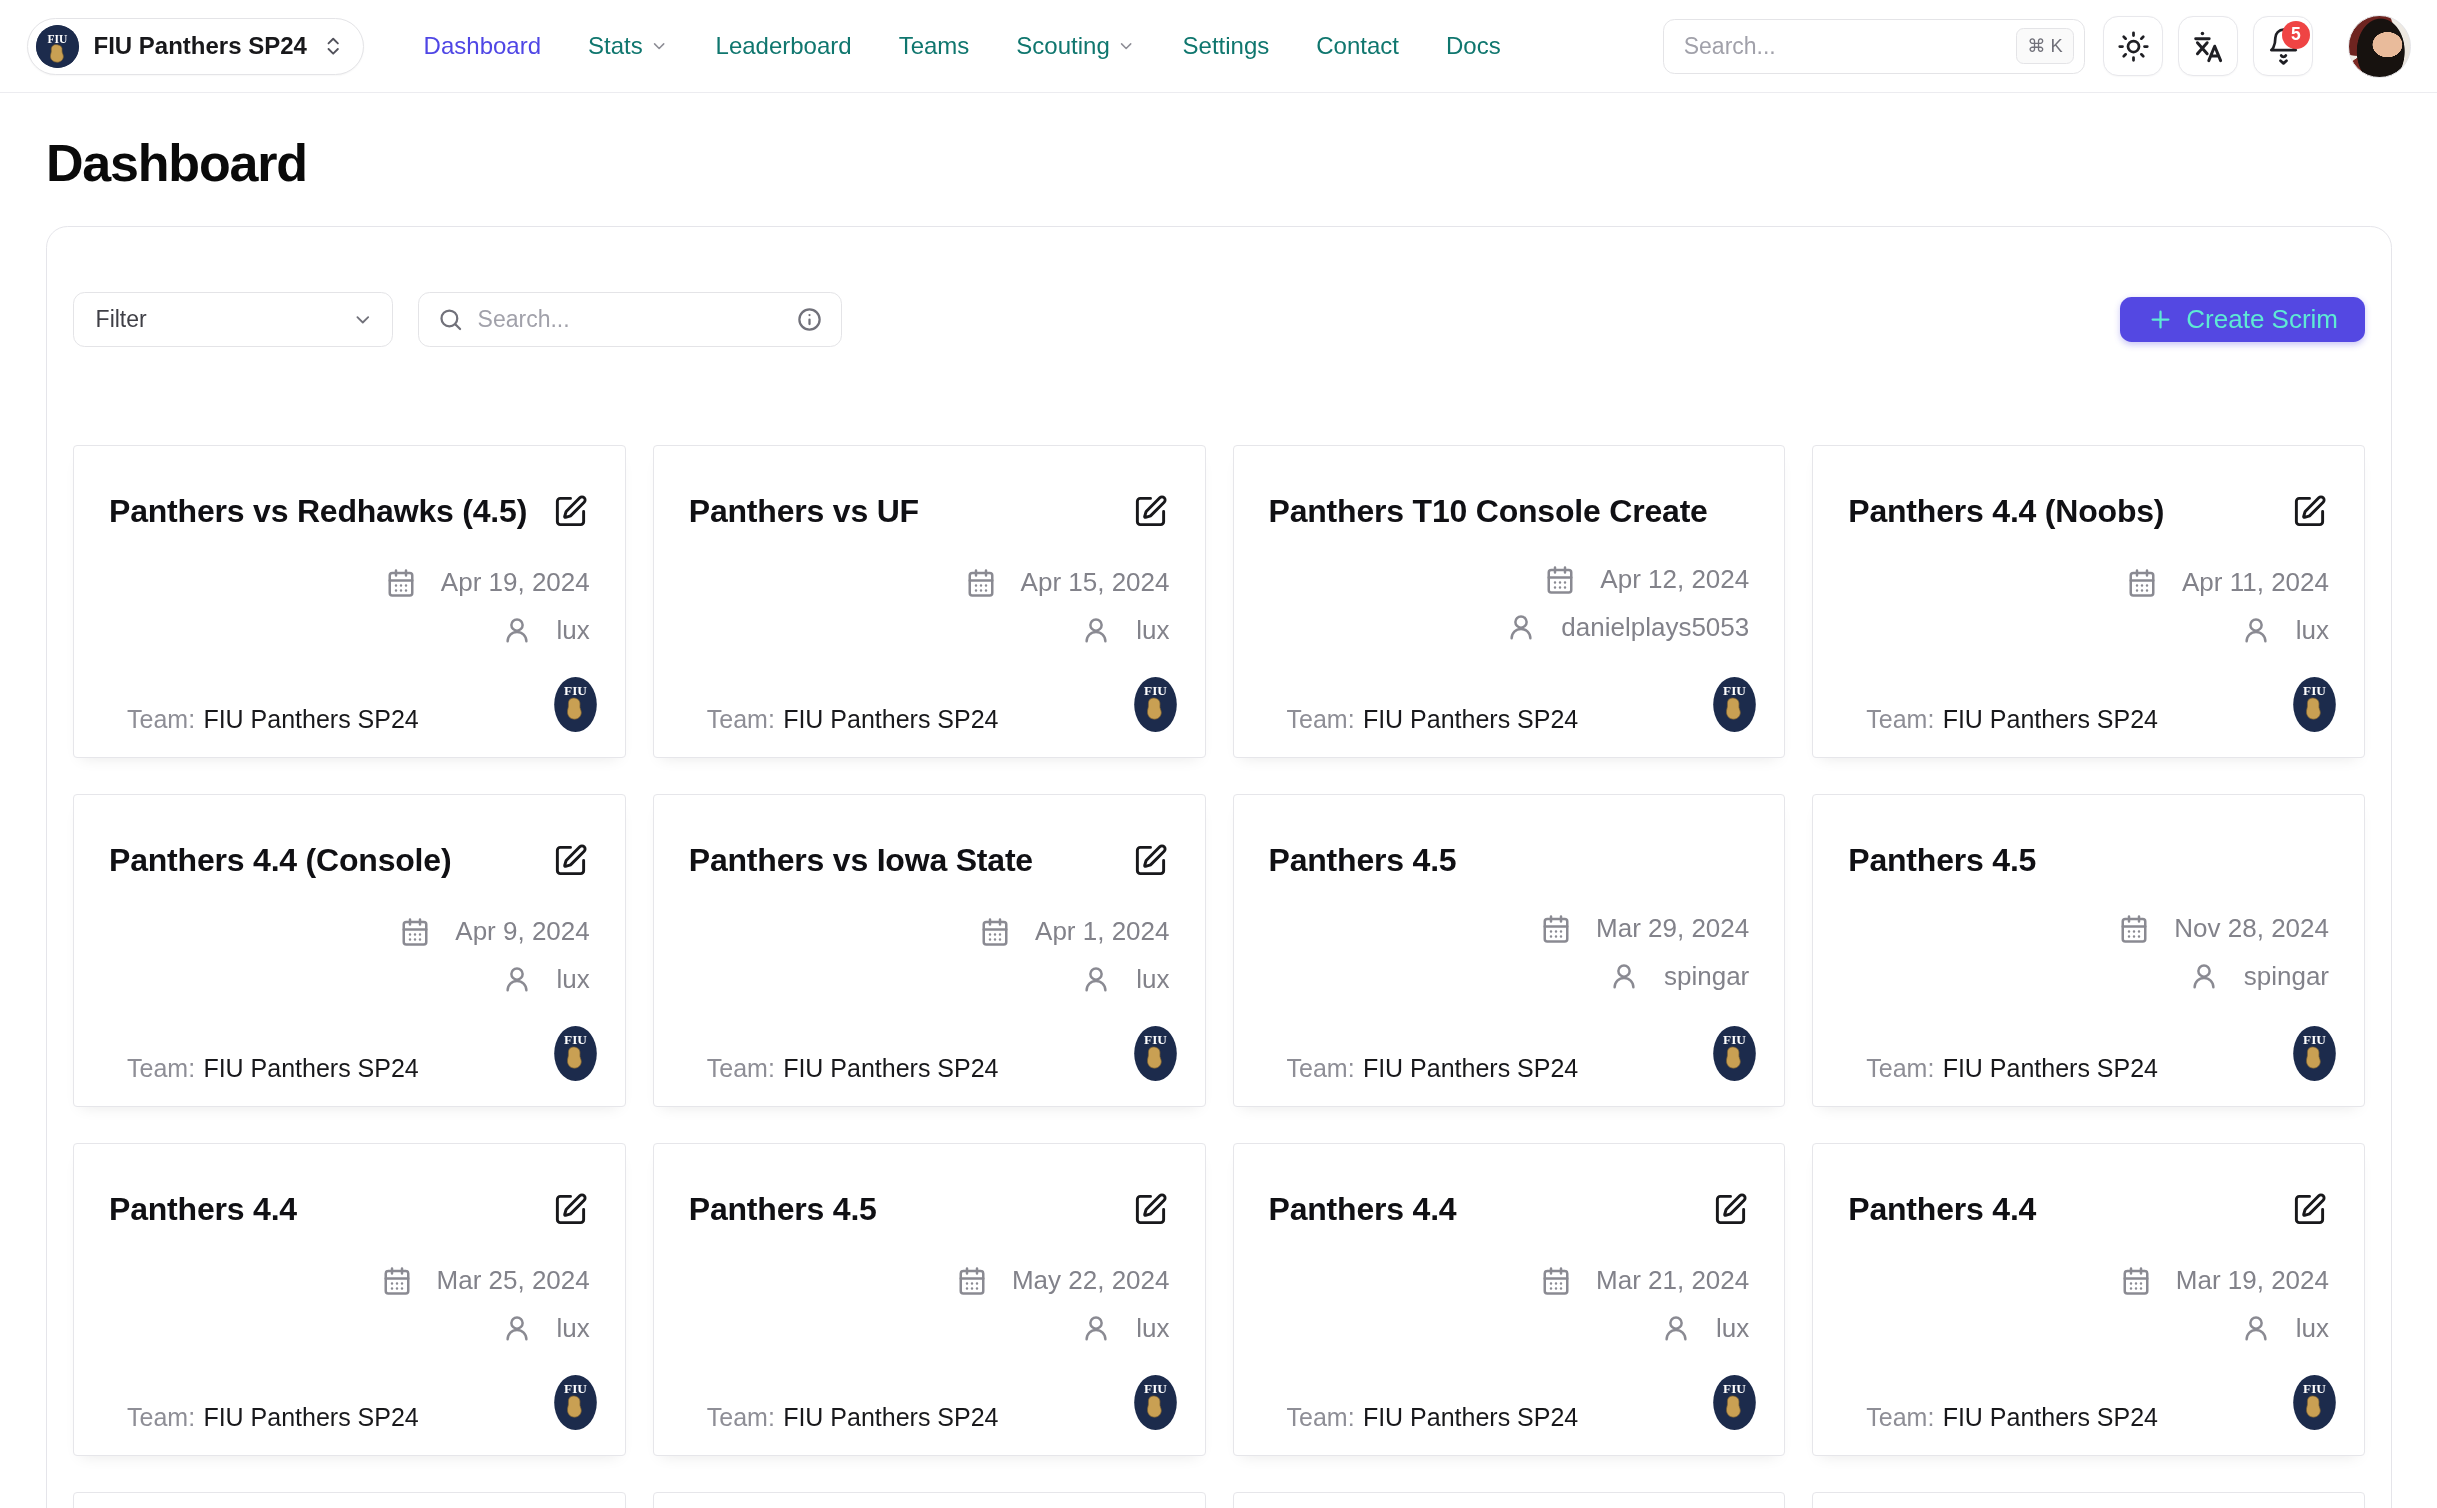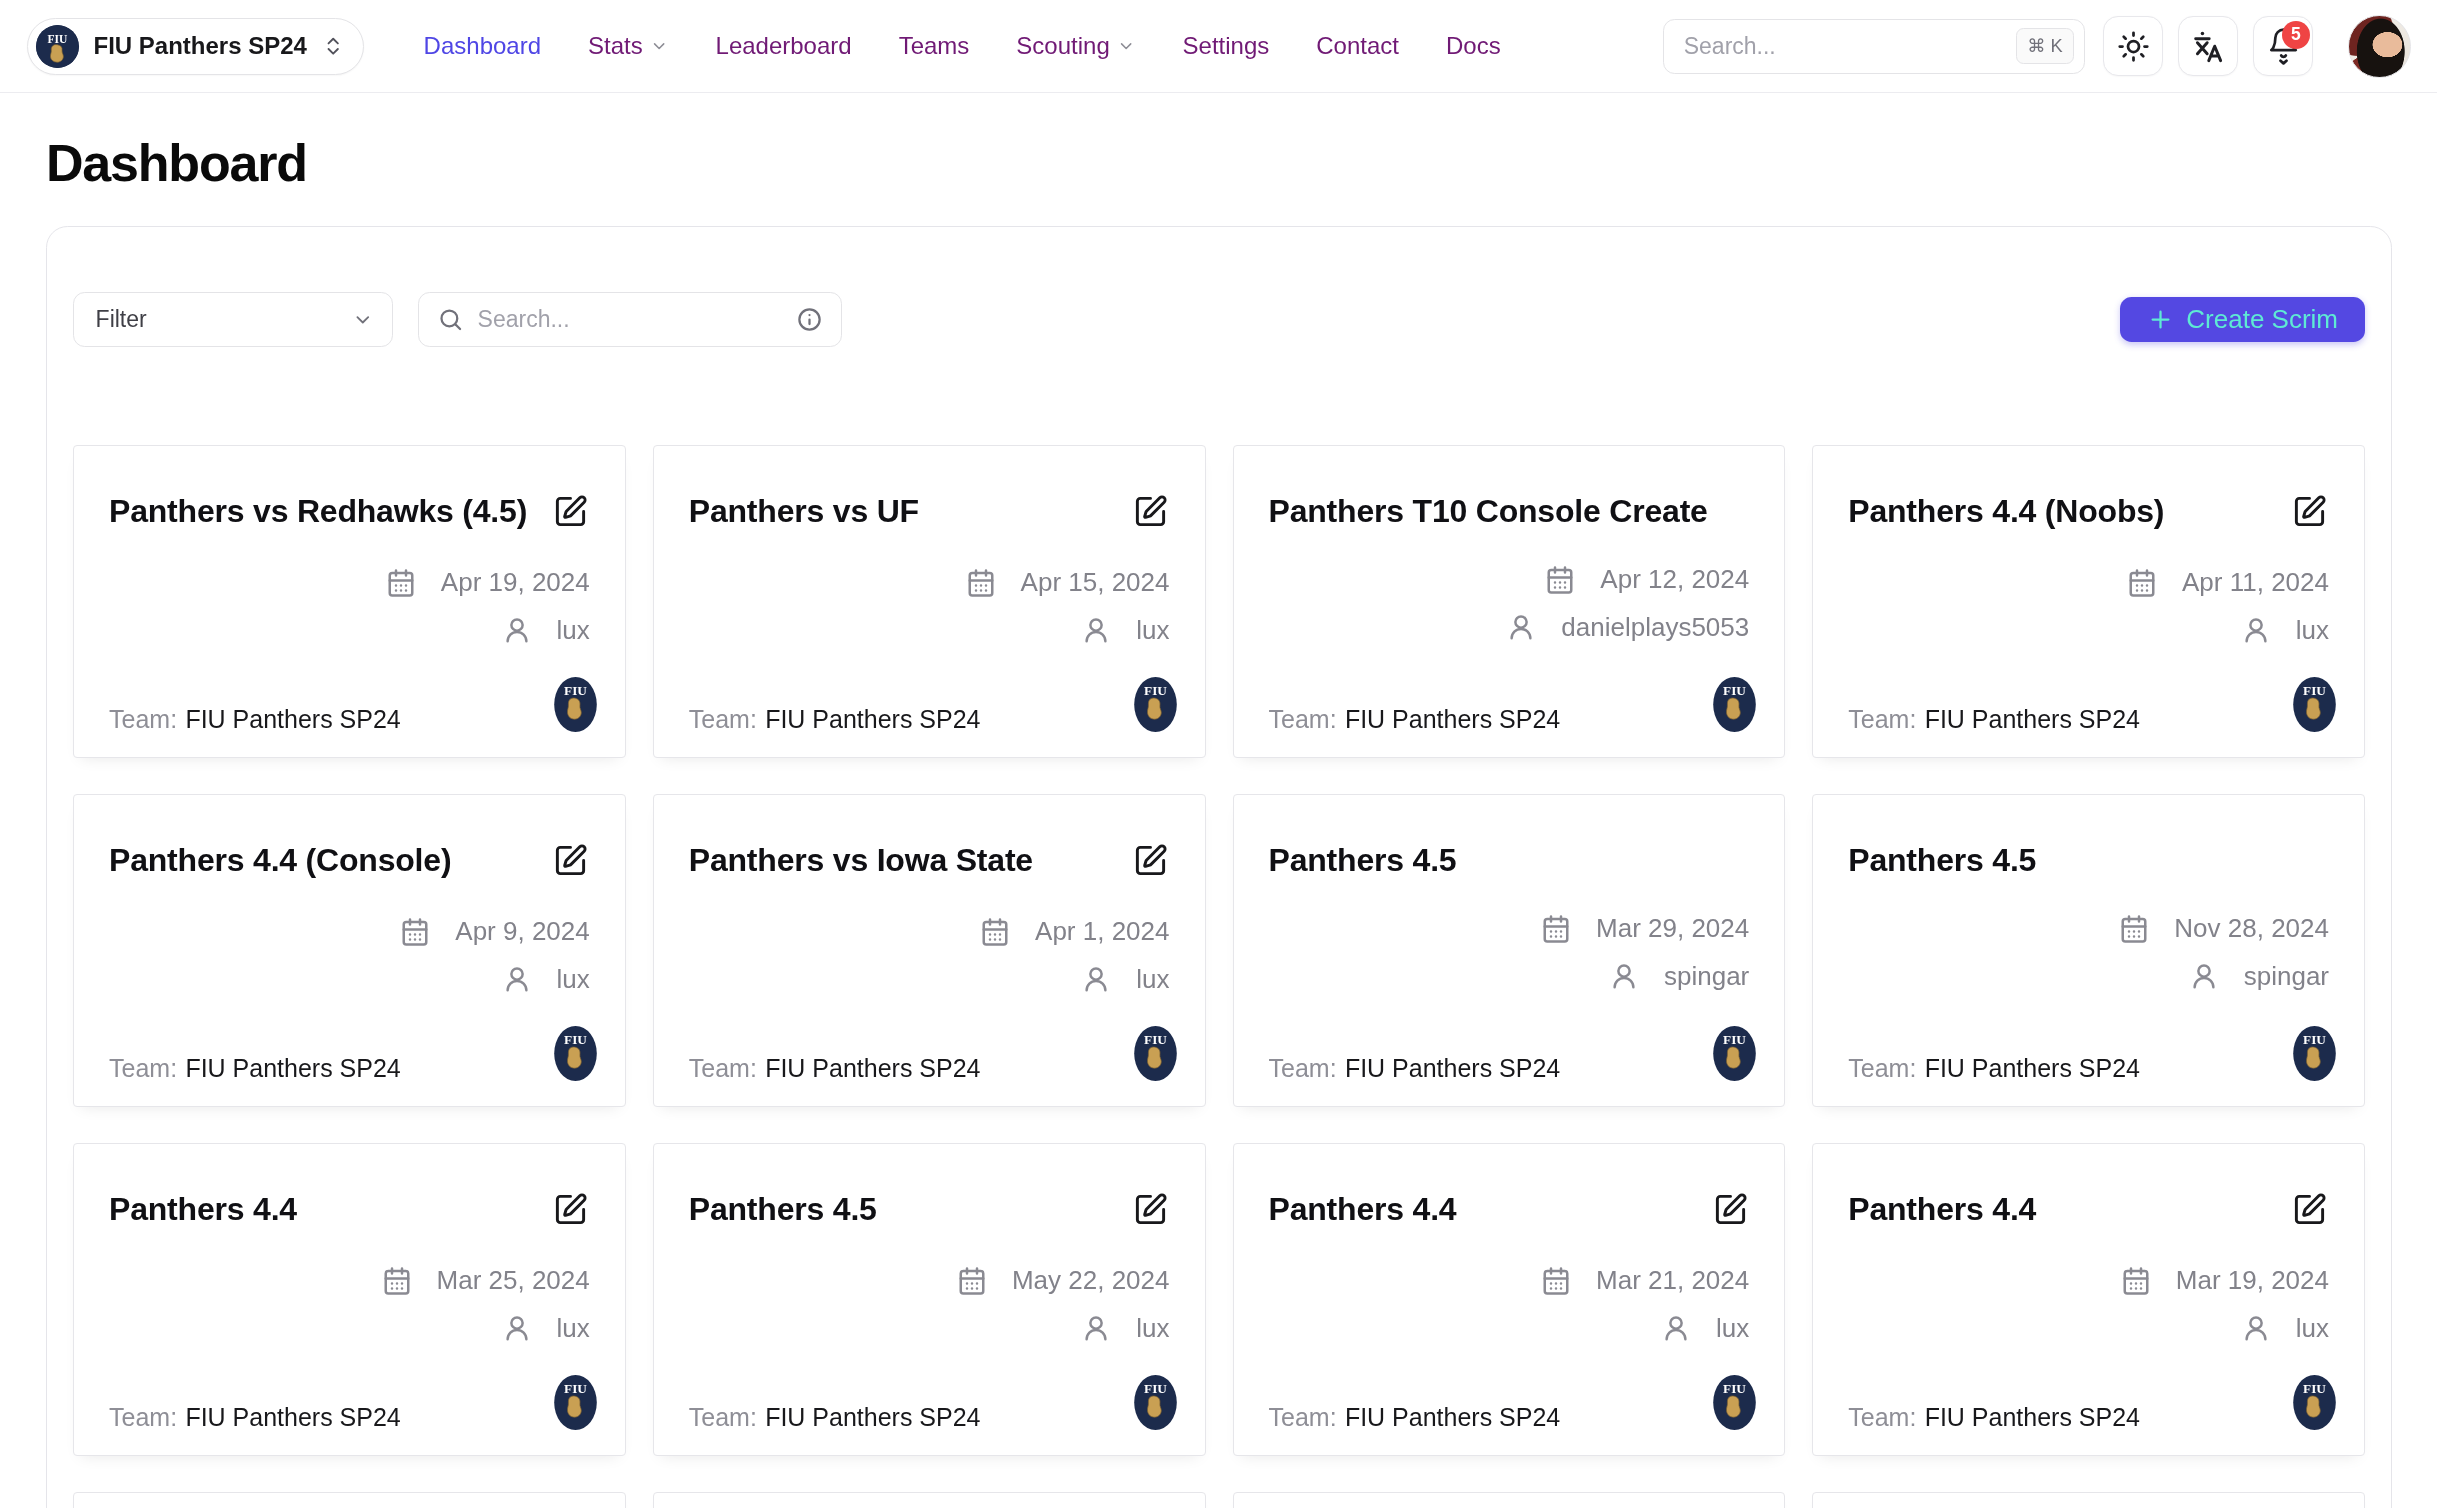--- a/index.html
+++ b/index.html
@@ -12,21 +12,21 @@
   .team-pill { display: flex; align-items: center; gap: 15px; height: 57px;
     border: 0.8px solid #e4e4e7; border-radius: 831px; padding: 0 18.3px 0 7.5px;
     background: #fff; box-shadow: 0 0.8px 1.7px rgba(0,0,0,.04); cursor: pointer; }
   .team-pill .pill-label { font-size: 24px; font-weight: 600; color: #18181b; white-space: nowrap; }
   .logo-circle { width: 43px; height: 43px; border-radius: 50%; background: var(--logo_navy,#1c2b4c);
     display: flex; flex-direction: column; align-items: center; justify-content: center; overflow: hidden; }
   .icon { stroke: currentColor; fill: none; stroke-width: 2; stroke-linecap: round; stroke-linejoin: round; }
   .muted-ic { color: #52525b; }
 
   .main-nav { display: flex; align-items: center; gap: 47px; margin-left: 60px; }
-  .nav-link { display: flex; align-items: center; gap: 7.5px; font-size: 24px; color: #701a75;
+  .nav-link { display: flex; align-items: center; gap: 7.5px; font-size: 24px; color: #0f766e;
     text-decoration: none; cursor: pointer; white-space: nowrap; }
   .nav-link.active { color: var(--accent,#4f46e5); }
   .nav-link svg { color: #8e8e96; }
 
   .nav-search { margin-left: auto; width: 422px; height: 55px; border: 0.8px solid #e4e4e7;
     border-radius: 11.6px; display: flex; align-items: center; padding: 0 10px 0 20px; background: #fff; }
   .nav-search input { border: 0; outline: 0; flex: 1; font-size: 23px; color: #18181b;
     font-family: inherit; background: transparent; }
   .nav-search input::placeholder { color: #a1a1aa; }
   .kbd { border: 0.8px solid #e4e4e7; background: #fafafa; border-radius: 7.5px; padding: 5.8px 10px;
@@ -78,21 +78,21 @@
   .card-head { display: flex; align-items: flex-start; gap: 15px; }
   .card-title { flex: 1; font-size: 32px; line-height: 1.25; font-weight: 700; color: #101014;
     letter-spacing: -0.2px; }
   .edit-btn { flex: 0 0 auto; border: 0; background: transparent; cursor: pointer; color: #18181b;
     padding: 1.7px; margin-top: 1.7px; }
   .meta { margin-top: 33px; display: flex; flex-direction: column; gap: 16.6px; }
   .meta-row { display: flex; align-items: center; gap: 25px; color: #8a8a92; justify-content: flex-end; }
   .meta-row svg { color: #8a8a92; }
   .meta-text { font-size: 26px; color: #82828a; }
   .team-row { margin-top: auto; display: flex; align-items: baseline; gap: 8.3px; }
-  .team-label { font-size: 25px; color: #8e8e96; }
+  .team-label { font-size: 25px; color: #8e8e96; margin-left: 18px; }
   .team-value { font-size: 25px; font-weight: 500; color: #18181b; }
   .fiu-logo { position: absolute; right: 28px; bottom: 25px; width: 43px; height: 55px; }
   .pill-logo-text { font-family: "Liberation Serif", serif; font-weight: 700; fill: #fff; }
   .card-partial { box-shadow: 0 5px 8.3px -5px rgba(0,0,0,.08); }
 </style>
 </head>
 <body>
 
 <header class="topbar">
   <div class="team-pill">

